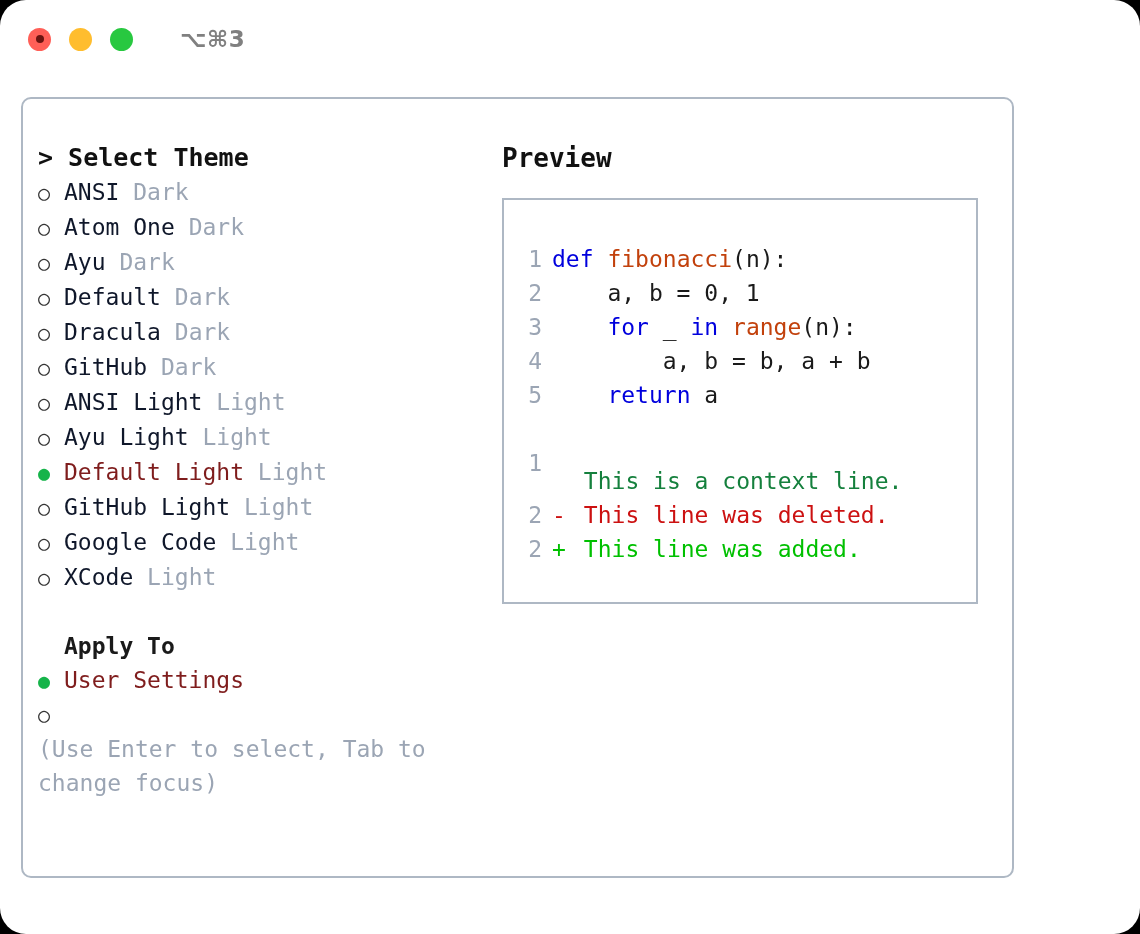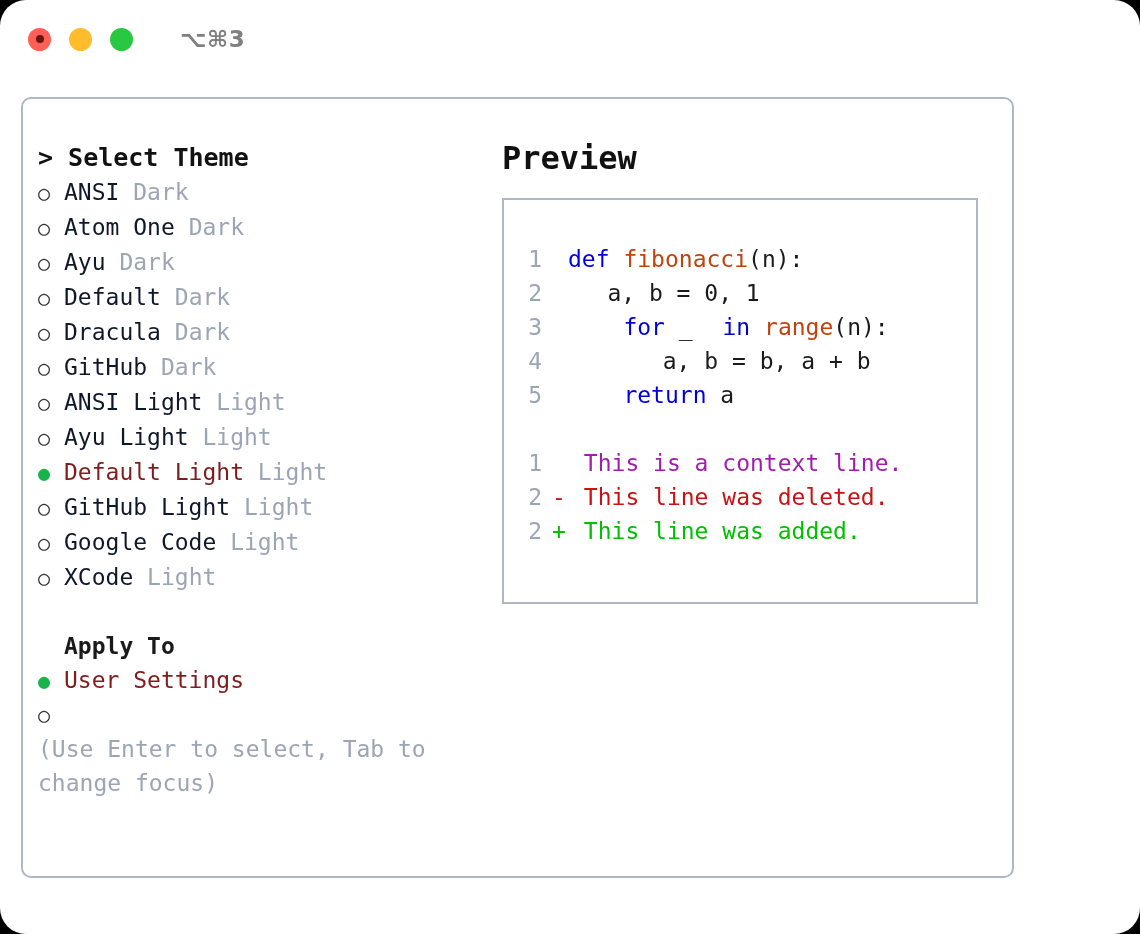--- a/index.html
+++ b/index.html
@@ -149,21 +149,21 @@
   }
 
   
   .right-col {
     position: absolute;
     left: 479px;
     top: 42px;
     width: 500px;
   }
   .preview-title {
-    font-size: 32px;
+    font-size: 26px;
     font-weight: bold;
     color: #111111;
     line-height: 34px;
     white-space: pre;
   }
   .preview-box {
     margin-top: 23px;
     width: 476px;
     height: 406px;
     border: 2px solid #aeb8c4;
@@ -181,30 +181,30 @@
   .ln {
     display: inline-block;
     width: 24px;
     flex: 0 0 24px;
     text-align: right;
     color: #9ba5b4;
     margin-left: 14px;
     margin-right: 10px;
   }
   .code { color: #1a1a1a; }
-  .kw   { color: #0000dd; margin-left: 16px; }
+  .kw   { color: #0000dd; }
   .fn   { color: #c2410c; }
   .sign-col {
     display: inline-block;
     width: 18px;
     flex: 0 0 18px;
     text-align: left;
   }
   .diff-gap { height: 34px; }
-  .diff-ctx { color: #a21caf; }
+  .diff-ctx { color: #15803d; margin-top: 18px; }
   .diff-del { color: #cc1111; }
   .diff-add { color: #00c000; }
 </style>
 </head>
 <body>
 
 <div class="window">
 
   <div class="titlebar">
     <div class="lights">

